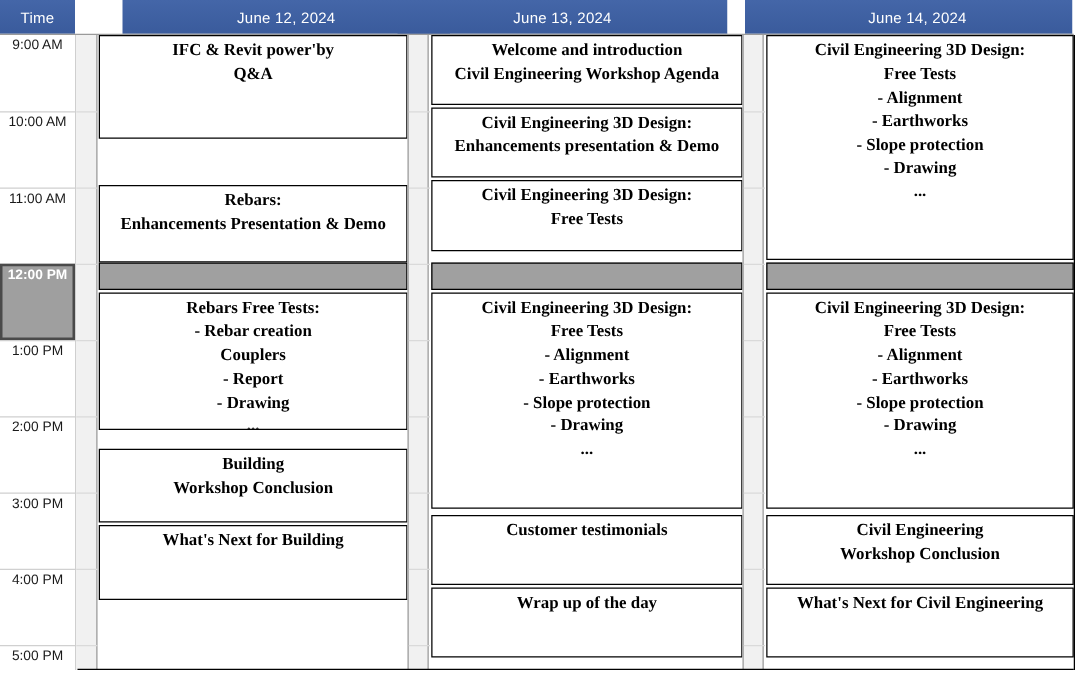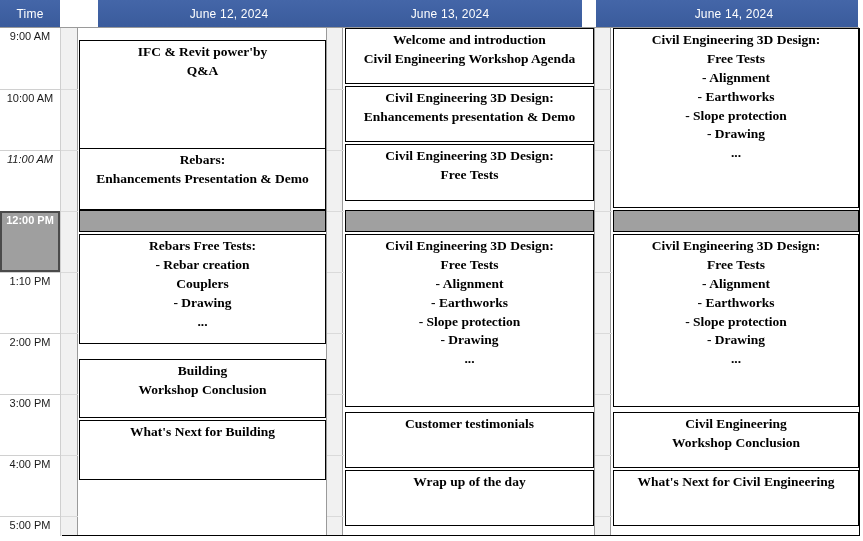--- a/index.html
+++ b/index.html
@@ -196,54 +196,55 @@
     <div class="hdr-cell hdr-day2">June 13, 2024</div>
     <div class="hdr-cell hdr-day3">June 14, 2024</div>
   </div>
   <div class="hdr-underline"></div>
 
   <div class="body-area">
 
     <div class="time-col" id="time-col">
         <div class="time-slot first" style="top: 0px; height: 61px;"><span>9:00 AM</span></div>
         <div class="time-slot" style="top: 61px; height: 61px;"><span>10:00 AM</span></div>
-        <div class="time-slot" style="top: 122px; height: 72px; font-style: italic;"><span>11:00 AM</span></div>
+        <div class="time-slot" style="top: 122px; height: 72px;"><span>11:00 AM</span></div>
         <div class="time-slot selected" style="top: 183px; height: 61px;"><span>12:00 PM</span></div>
-        <div class="time-slot" style="top: 244px; height: 61px;"><span>1:10 PM</span></div>
+        <div class="time-slot" style="top: 244px; height: 61px;"><span>1:00 PM</span></div>
         <div class="time-slot" style="top: 305px; height: 61px;"><span>2:00 PM</span></div>
         <div class="time-slot" style="top: 366px; height: 61px;"><span>3:00 PM</span></div>
         <div class="time-slot" style="top: 427px; height: 61px;"><span>4:00 PM</span></div>
         <div class="time-slot" style="top: 488px; height: 61px;"><span>5:00 PM</span></div>
       </div>
 
     <div class="sub-gutter" id="sub-gutter-0" style="left:61px;">
         <div class="gutline" style="top: 61px;"></div>
         <div class="gutline" style="top: 122px;"></div>
         <div class="gutline" style="top: 183px;"></div>
         <div class="gutline" style="top: 244px;"></div>
         <div class="gutline" style="top: 305px;"></div>
         <div class="gutline" style="top: 366px;"></div>
         <div class="gutline" style="top: 427px;"></div>
         <div class="gutline" style="top: 488px;"></div>
       </div>
 
     <div class="day-col day1 d1" id="day-col-0">
-        <div class="event" style="top: 0px; height: 143px; margin-top: 12px;">
+        <div class="event" style="top: 0px; height: 83px;">
           <span class="line">IFC &amp; Revit power'by</span>
           <span class="line">Q&amp;A</span>
         </div>
         <div class="event" style="top: 120px; height: 62px;">
           <span class="line">Rebars:</span>
           <span class="line">Enhancements Presentation &amp; Demo</span>
         </div>
         <div class="event break" style="top: 182px; height: 22px;"></div>
         <div class="event" style="top: 206px; height: 110px;">
           <span class="line">Rebars Free Tests:</span>
           <span class="line">- Rebar creation</span>
           <span class="line">Couplers</span>
+          <span class="line">- Report</span>
           <span class="line">- Drawing</span>
           <span class="line">...</span>
         </div>
         <div class="event" style="top: 331px; height: 59px;">
           <span class="line">Building</span>
           <span class="line">Workshop Conclusion</span>
         </div>
         <div class="event" style="top: 392px; height: 60px;">
           <span class="line">What's Next for Building</span>
         </div>

